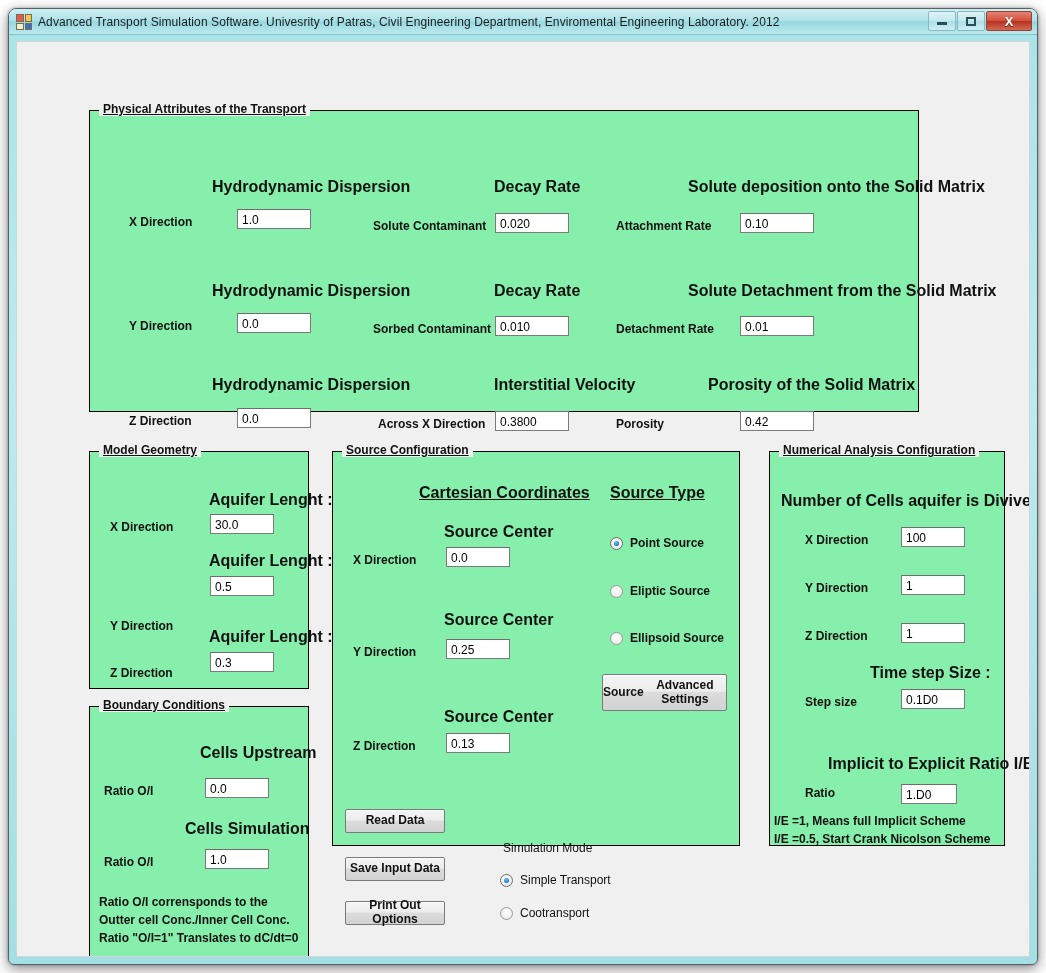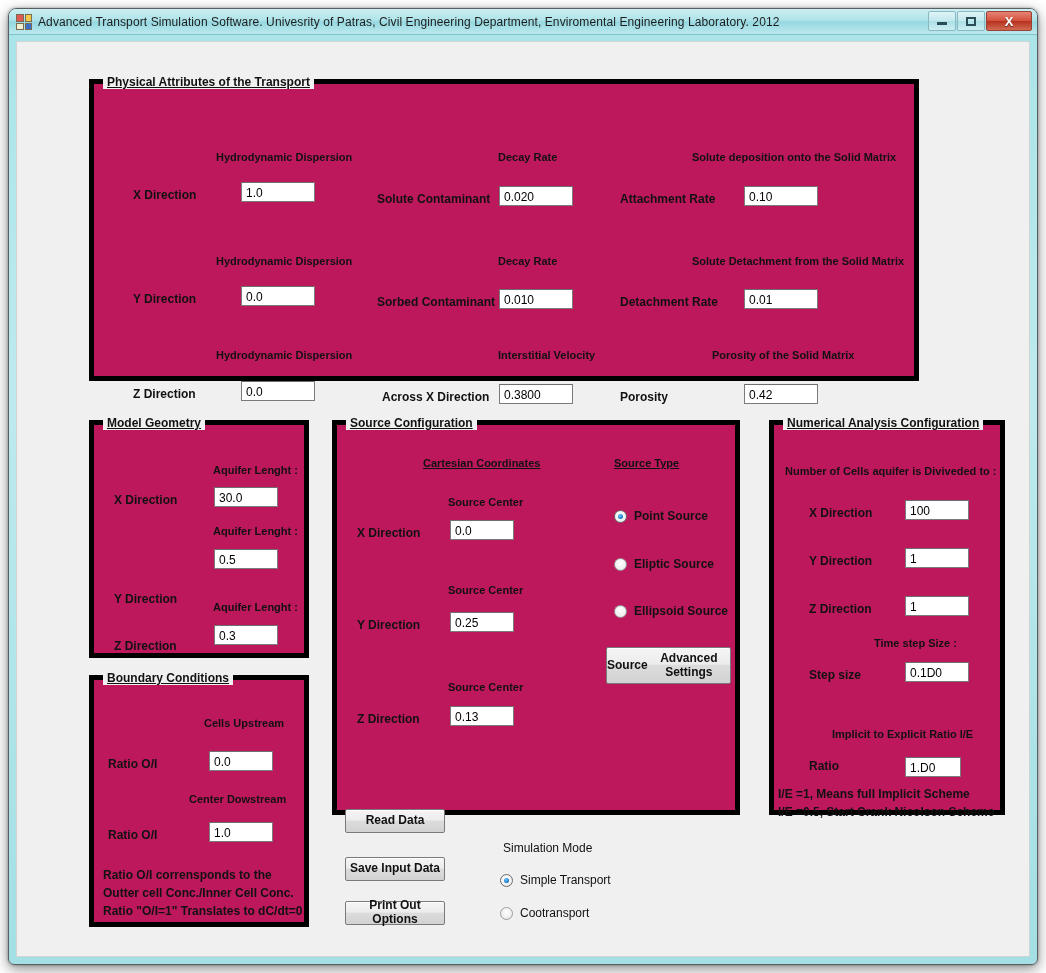--- a/index.html
+++ b/index.html
@@ -108,23 +108,24 @@
     height: 916px;
     background: #f0f0f0;
     border: 1px solid #cfd4d4;
     box-sizing: border-box;
     overflow: hidden;
   }
 
   
   .gbox {
     position: absolute;
-    border: 5px solid #000000;
-    box-sizing: border-box;
-    background: #be185d;
+    border: 1px solid #000000;
+    box-sizing: border-box;
+    background: #86efac;
+    margin-top: 31px;
   }
   .gbox > .gtitle {
     position: absolute;
     top: -9px;
     left: 9px;
     background: #f0f0f0;
     padding: 0 4px;
     font-size: 12px;
     font-weight: bold;
     color: #111;
@@ -135,21 +136,21 @@
   .lbl {
     position: absolute;
     font-size: 12px;
     color: #111;
     font-weight: bold;
     white-space: nowrap;
   }
   .lbl.plain { font-weight: normal; }
   .hdr {
     position: absolute;
-    font-size: 11px;
+    font-size: 16px;
     color: #111;
     font-weight: bold;
     white-space: nowrap;
   }
   .ul { text-decoration: underline; }
 
   .tbox {
     position: absolute;
     background: #ffffff;
     border: 1px solid #7b7b7b;
@@ -310,21 +311,21 @@
       <input class="tbox" style="left: 120px; top: 200px; width: 64px;" value="0.3">
     </div>
 
     <div class="gbox" style="left:72px; top:633px; width:220px; height:252px;">
       <div class="gtitle">Boundary Conditions</div>
 
       <div class="hdr" style="left:110px; top:37px;">Cells  Upstream</div>
       <div class="lbl" style="left:14px; top:77px;">Ratio O/I</div>
       <input class="tbox" style="left: 115px; top: 71px; width: 64px;" value="0.0">
 
-      <div class="hdr" style="left:95px; top:113px;">Center  Dowstream</div>
+      <div class="hdr" style="left:95px; top:113px;">Cells  Simulation</div>
       <div class="lbl" style="left:14px; top:148px;">Ratio O/I</div>
       <input class="tbox" style="left: 115px; top: 142px; width: 64px;" value="1.0">
 
       <div class="lbl" style="left:9px; top:188px;">Ratio O/I corrensponds to the</div>
       <div class="lbl" style="left:9px; top:206px;text-align:center;">Outter cell Conc./Inner Cell Conc.</div>
       <div class="lbl" style="left:9px; top:224px;">Ratio "O/I=1"  Translates to dC/dt=0</div>
     </div>
 
     <div class="gbox" style="left:315px; top:378px; width:408px; height:395px;">
       <div class="gtitle">Source Configuration</div>

